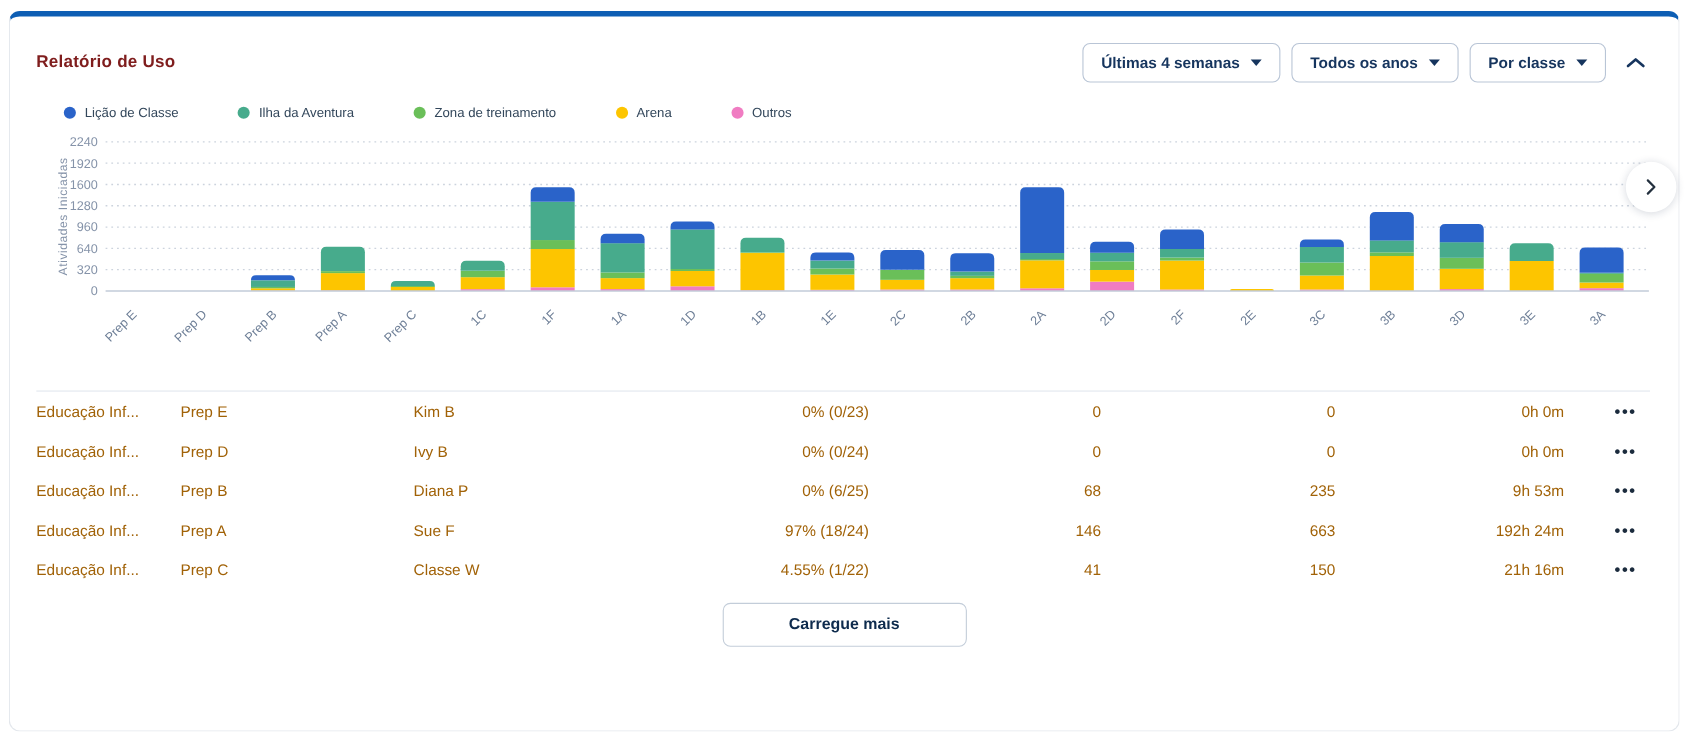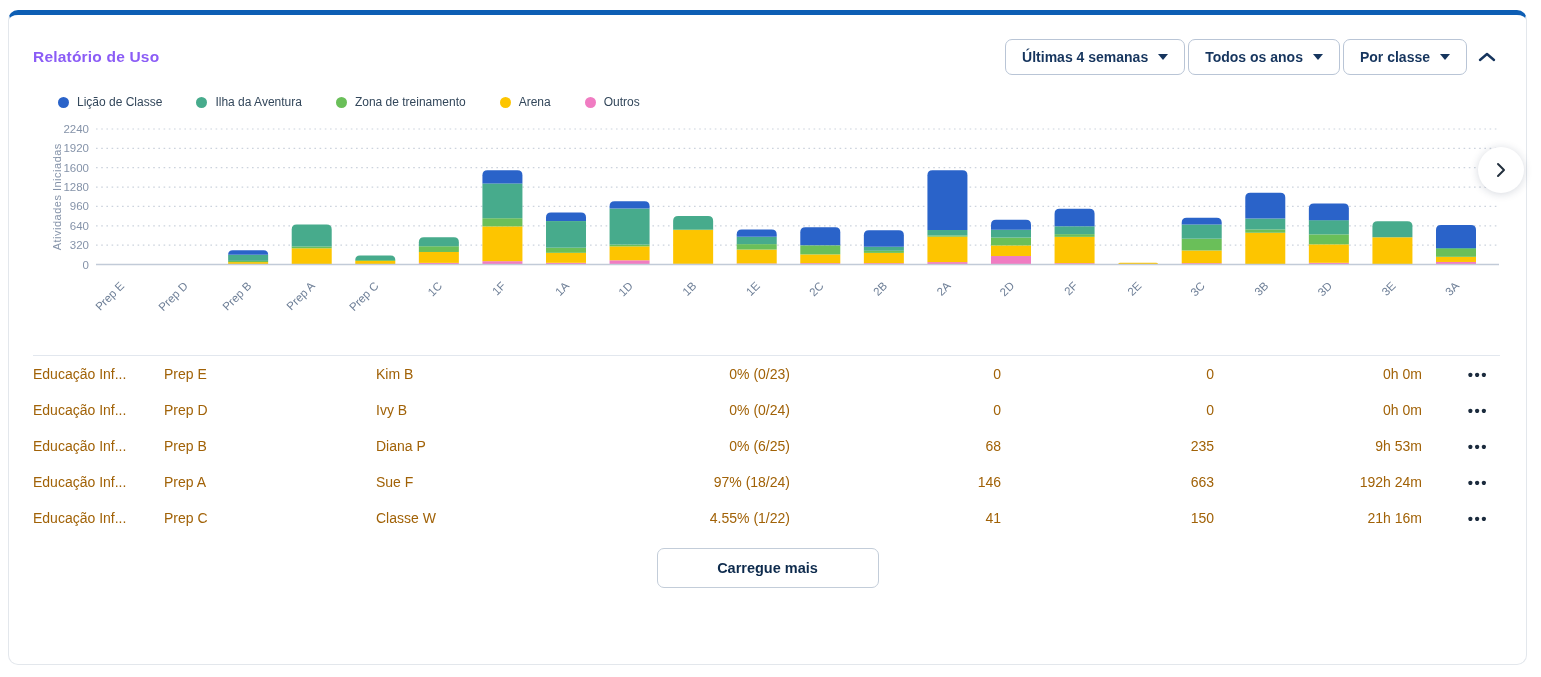--- a/index.html
+++ b/index.html
@@ -1,30 +1,30 @@
 <!DOCTYPE html>
 <html><head>
 <meta charset="utf-8">
 <style>
   html,body{margin:0;padding:0;background:#fff;font-family:"Liberation Sans",sans-serif;}
   .stage{position:relative;width:1541px;height:677px;background:#fff;overflow:hidden;}
   .card{position:absolute;left:8px;top:10px;width:1519px;height:655px;background:#fff;
         border:1px solid #e3e7ec;border-top:5px solid #0d5eb4;border-radius:10px;box-sizing:border-box;}
   
   .card-header{display:flex;align-items:center;justify-content:space-between;padding:24px 26px 0 24px;}
-  .card-title{font-size:15.5px;font-weight:bold;color:#8b5cf6;letter-spacing:.2px;}
-  .controls{display:flex;align-items:center;gap:3px;}
+  .card-title{font-size:15.5px;font-weight:bold;color:#7f1d1d;letter-spacing:.2px;}
+  .controls{display:flex;align-items:center;gap:10px;}
   .dd-btn{display:flex;align-items:center;gap:10px;height:36px;padding:0 16px;background:#fff;
           border:1px solid #b9c5d6;border-radius:7px;font-family:inherit;font-size:14px;font-weight:bold;
           color:#16355e;cursor:pointer;}
   .caret{width:0;height:0;border-left:5px solid transparent;border-right:5px solid transparent;
          border-top:6px solid #16355e;display:inline-block;}
   .collapse-btn{background:none;border:none;cursor:pointer;padding:2px 4px;margin-left:4px;display:flex;align-items:center;}
   
-  .legend{display:flex;align-items:center;gap:34px;padding:20px 0 0 49px;}
+  .legend{display:flex;align-items:center;gap:54px;padding:20px 0 0 49px;}
   .legend-item{display:flex;align-items:center;gap:8px;}
   .legend-dot{width:11px;height:11px;border-radius:50%;}
   .legend-label{font-size:12px;color:#33475b;}
   
   .chart-area{position:relative;margin-top:10px;height:222px;}
   .chart-area svg{display:block;}
   .next-btn{position:absolute;right:2px;top:28px;width:46px;height:46px;border-radius:50%;background:#fff;
             border:none;box-shadow:0 1px 8px rgba(20,40,70,.18);cursor:pointer;display:flex;
             align-items:center;justify-content:center;}
   

